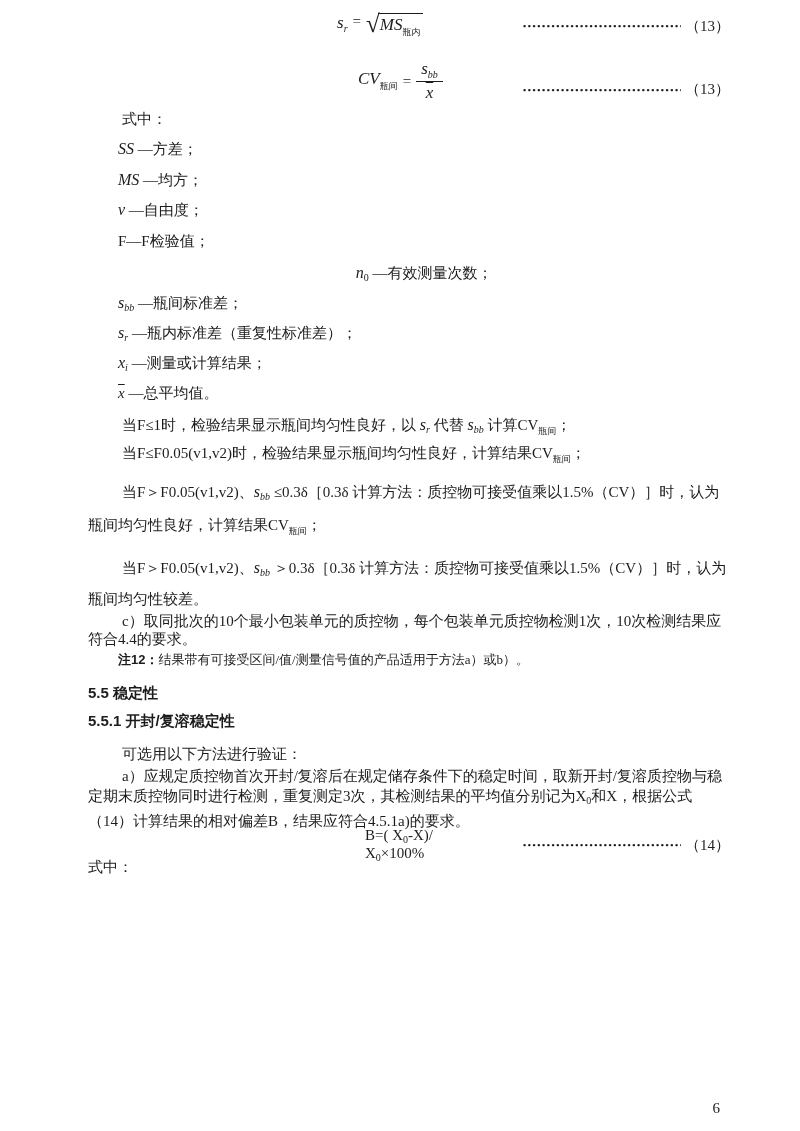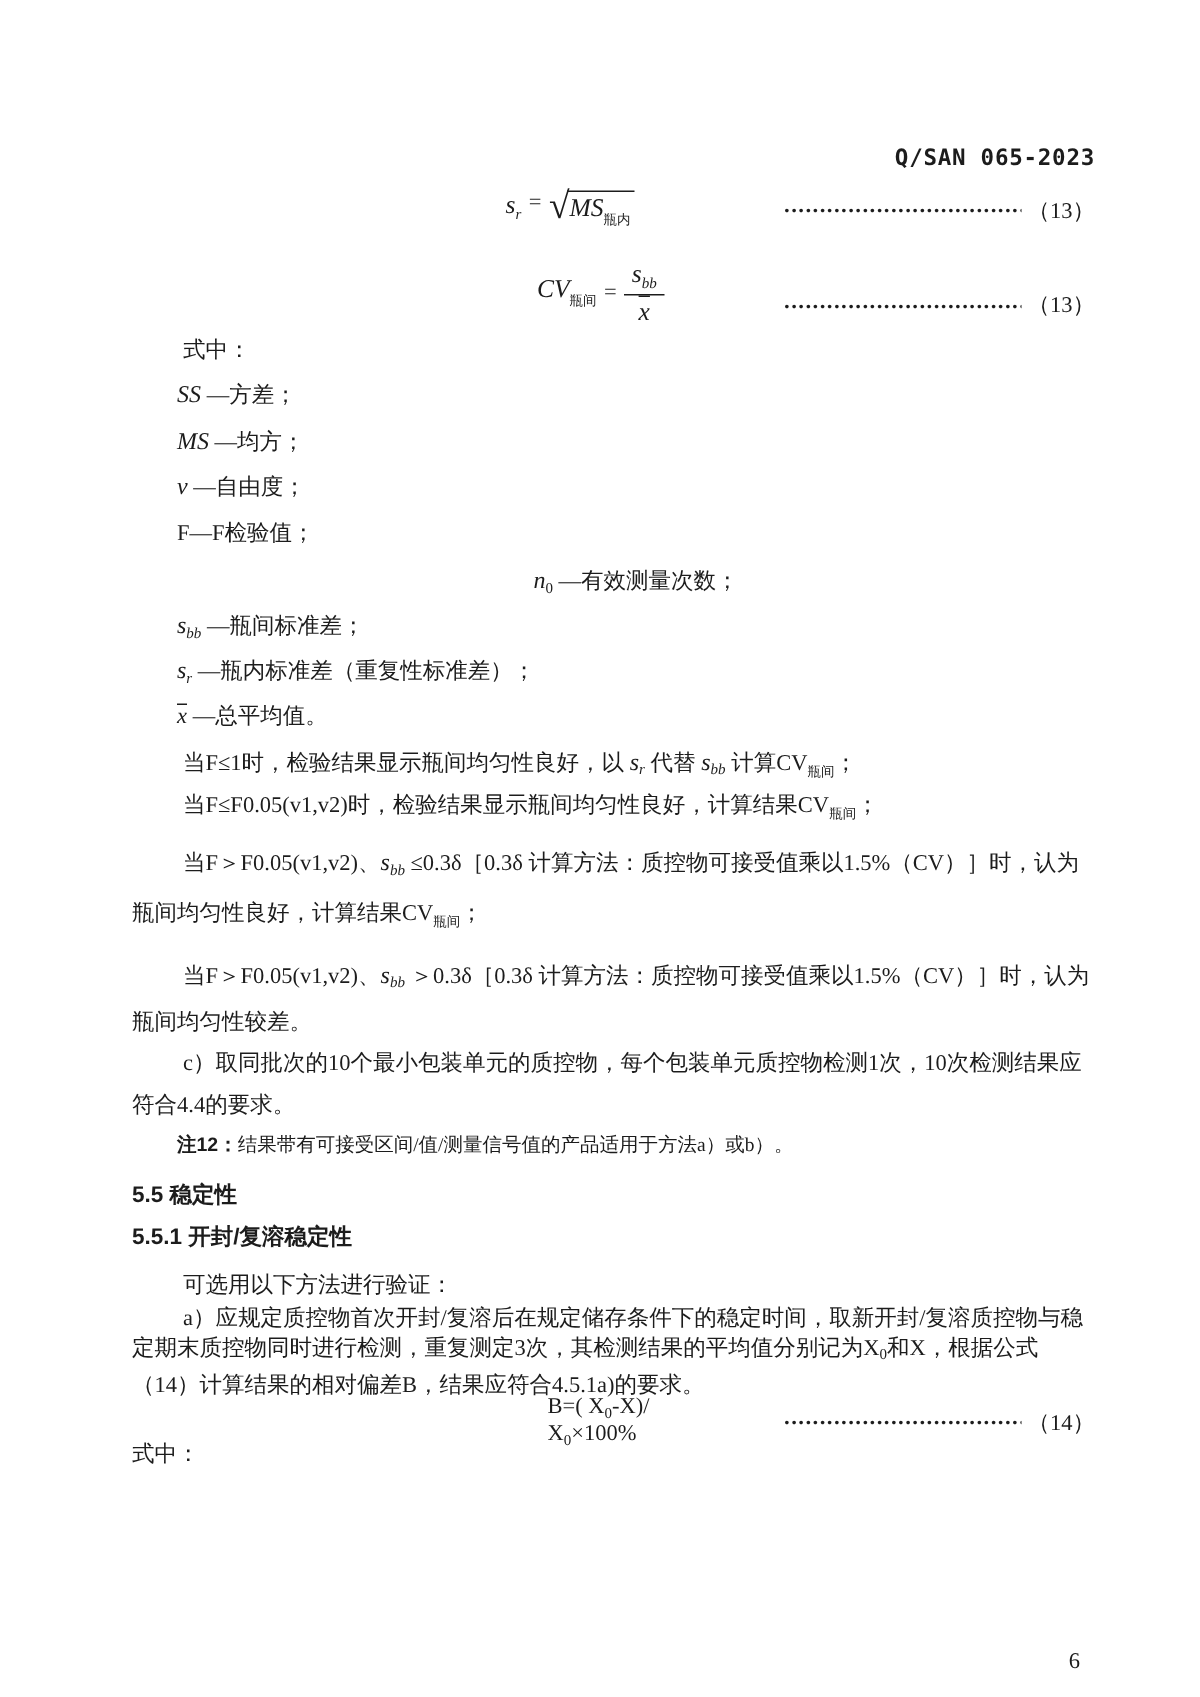--- a/index.html
+++ b/index.html
@@ -51,21 +51,21 @@
   .def-item { margin-top:8px; height:22px; padding-left:30px; }
   .def-item.g9 { margin-top:9px; } .def-item.g10 { margin-top:10px;text-align:center; }
   .def-item.g18 { }
 
   
   .para { text-indent:34px; line-height:28px; }
   .p-single { margin-top:8px; height:22px; line-height:22px; }
   .p-single2 { margin-top:6px; height:22px; line-height:22px; }
   .p-f1 { margin-top:14px; }
   .p-f2 { margin-top:10px; line-height:26px; }
-  .p-c { margin-top:0; line-height:28px; }
+  .p-c { margin-top:0; line-height:18px; }
   .note { margin-top:2px; line-height:20px; font-size:13px; padding-left:30px; }
   .note:first-of-type { margin-top:4px; }
   .note-label { font-family:"Liberation Sans","DejaVu Sans",sans-serif; font-weight:700; }
 
   
   .h2 { margin-top:14px; height:18px; font-family:"Liberation Sans","DejaVu Sans",sans-serif;
         font-weight:700; font-size:15px; }
   .h3 { margin-top:10px; height:18px; font-family:"Liberation Sans","DejaVu Sans",sans-serif;
         font-weight:700; font-size:15px; }
   .p-intro { margin-top:14px; height:20px; line-height:20px; text-indent:34px; }
@@ -83,21 +83,20 @@
   .r-ds { font-size:10px; vertical-align:-3px; }
   .r-cs { font-size:9px; vertical-align:-4px; }
   .r-mo { font-family:"Liberation Serif",serif; font-style:italic; text-decoration:overline; }
 </style>
 </head>
 <body>
 
 <div class="page">
   <div class="content">
 
-    <div class="doc-header">Q/SAN 065-2023</div>
 
     <div class="formula-row f12">
       <span class="math">
         <span><span class="mi">s</span><span class="msub">r</span></span>
         <span class="eq">=</span>
         <span class="sqrt">
           <span class="radical">√</span>
           <span class="radicand"><span class="mi">MS</span><span class="cjksub">瓶内</span></span>
         </span>
       </span>
@@ -124,20 +123,21 @@
 
     <div class="shizhong">式中：</div>
 
     <div class="def-item"><span class="r-m">SS</span><span class="r-n"> —方差；</span></div>
     <div class="def-item g9"><span class="r-m">MS</span><span class="r-n"> —均方；</span></div>
     <div class="def-item"><span class="r-m">v</span><span class="r-n"> —自由度；</span></div>
     <div class="def-item g9"><span class="r-n">F—F检验值；</span></div>
     <div class="def-item g10"><span class="r-m">n</span><span class="r-ds">0</span><span class="r-n"> —有效测量次数；</span></div>
     <div class="def-item g18"><span class="r-m">s</span><span class="r-ms">bb</span><span class="r-n"> —瓶间标准差；</span></div>
     <div class="def-item g18"><span class="r-m">s</span><span class="r-ms">r</span><span class="r-n"> —瓶内标准差（重复性标准差）；</span></div>
+    <div class="def-item g18"><span class="r-m">x</span><span class="r-ms">i</span><span class="r-n"> —测量或计算结果；</span></div>
     <div class="def-item g18"><span class="r-mo">x</span><span class="r-n"> —总平均值。</span></div>
 
     <div class="para p-single"><span class="r-n">当F≤1时，检验结果显示瓶间均匀性良好，以 </span><span class="r-m">s</span><span class="r-ms">r</span><span class="r-n"> 代替 </span><span class="r-m">s</span><span class="r-ms">bb</span><span class="r-n"> 计算CV</span><span class="r-cs">瓶间</span><span class="r-n">；</span></div>
     <div class="para p-single2"><span class="r-n">当F≤F0.05(v1,v2)时，检验结果显示瓶间均匀性良好，计算结果CV</span><span class="r-cs">瓶间</span><span class="r-n">；</span></div>
     <div class="para p-f1"><span class="r-n">当F＞F0.05(v1,v2)、</span><span class="r-m">s</span><span class="r-ms">bb</span><span class="r-n"> ≤0.3δ［0.3δ 计算方法：质控物可接受值乘以1.5%（CV）］时，认为瓶间均匀性良好，计算结果CV</span><span class="r-cs">瓶间</span><span class="r-n">；</span></div>
     <div class="para p-f2"><span class="r-n">当F＞F0.05(v1,v2)、</span><span class="r-m">s</span><span class="r-ms">bb</span><span class="r-n"> ＞0.3δ［0.3δ 计算方法：质控物可接受值乘以1.5%（CV）］时，认为瓶间均匀性较差。</span></div>
     <div class="para p-c"><span class="r-n">c）取同批次的10个最小包装单元的质控物，每个包装单元质控物检测1次，10次检测结果应符合4.4的要求。</span></div>
 
     <div class="note">
       <span class="note-label">注12：</span><span>结果带有可接受区间/值/测量信号值的产品适用于方法a）或b）。</span>

